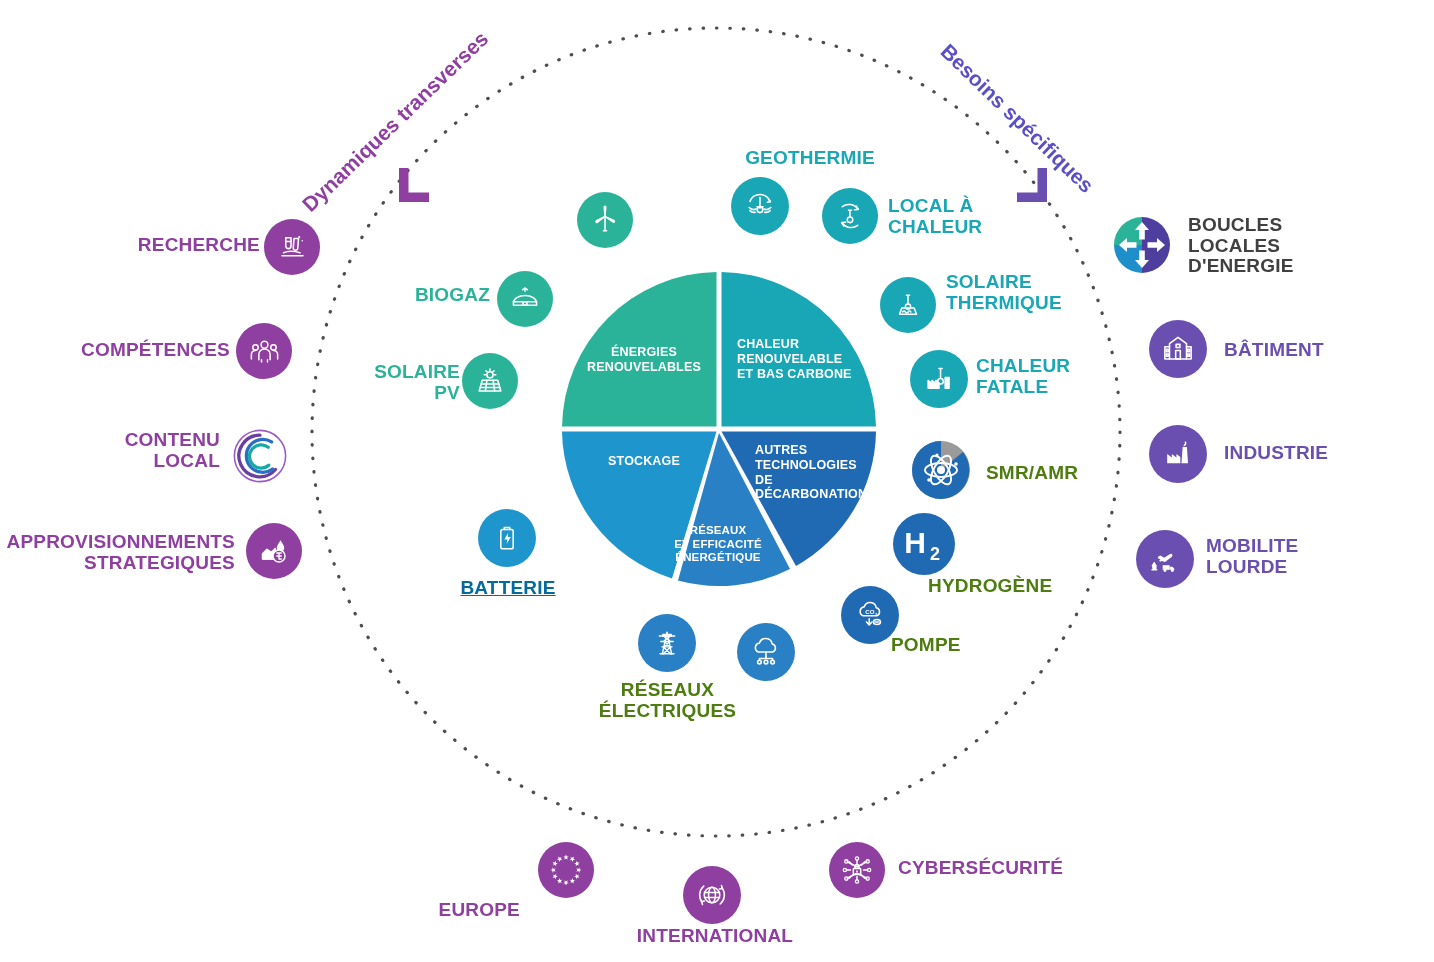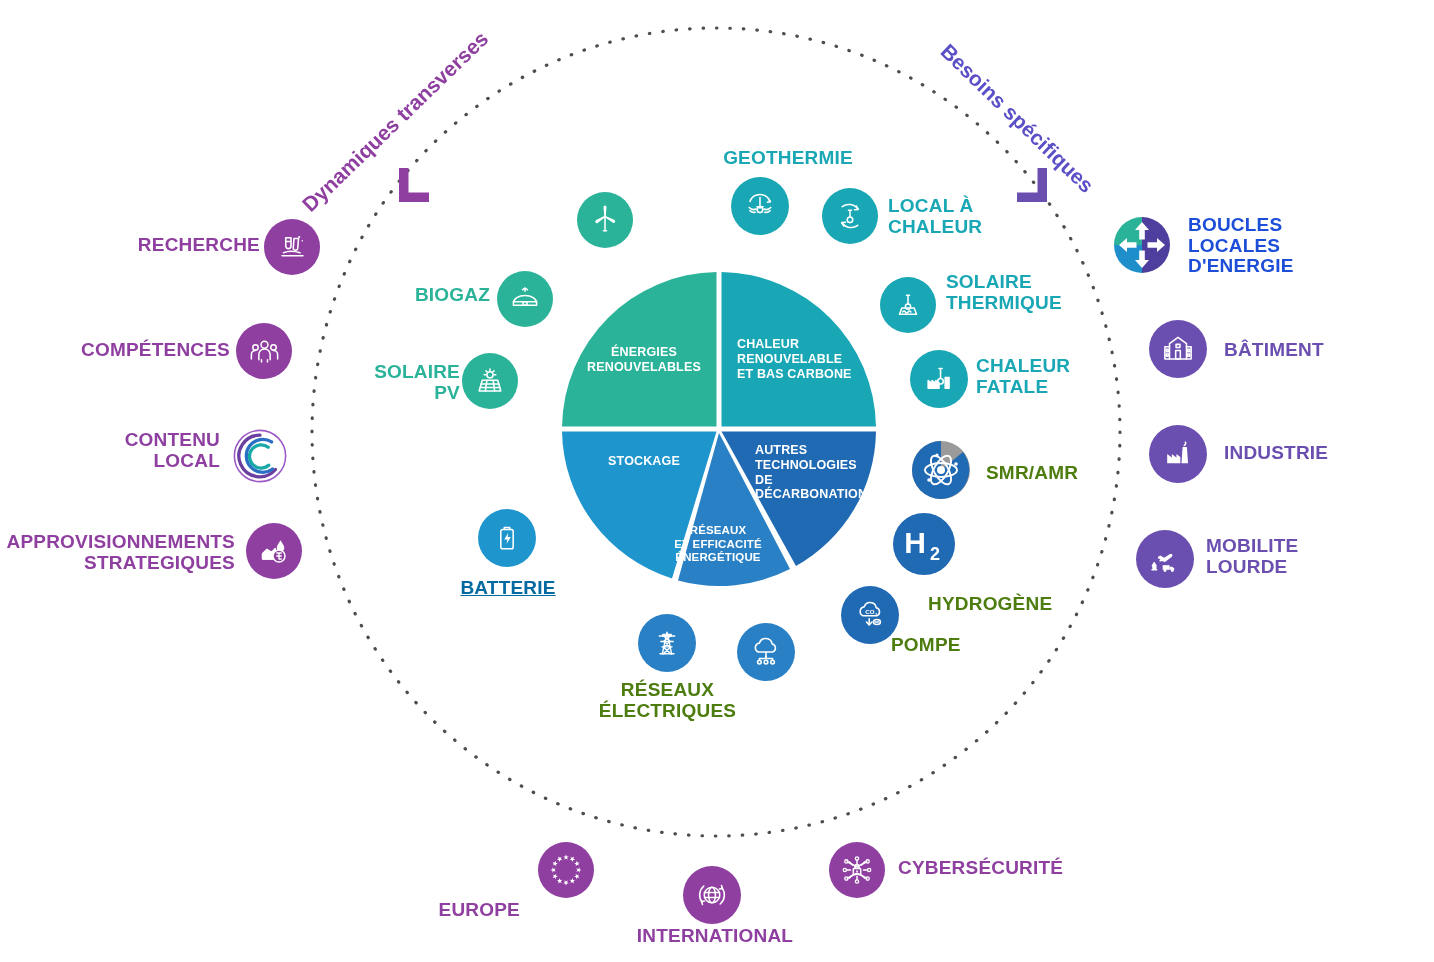--- a/index.html
+++ b/index.html
@@ -172,21 +172,21 @@
       <path d="M30 30 L30 58 A28 28 0 0 0 58 30 Z" fill="#4e3f9e"></path>
       <path d="M30 30 L58 30 A28 28 0 0 0 30 2 Z" fill="#4e3f9e"></path>
       <g fill="#ffffff">
         <path d="M30 7 l7 8 h-4.2 v9.5 h-5.6 V15 H23 Z"></path>
         <path d="M30 53 l-7-8 h4.2 v-9.5 h5.6 V45 H37 Z"></path>
         <path d="M7 30 l8-7 v4.2 h9.5 v5.6 H15 V37 Z"></path>
         <path d="M53 30 l-8 7 v-4.2 h-9.5 v-5.6 H45 V23 Z"></path>
       </g>
     </svg>
   </div>
-  <div class="lbl l violet" style="left:1188px;top:215px;width:230px;font-size:19px;color:#1d4ed8;">BOUCLES
+  <div class="lbl l violet" style="left:1188px;top:215px;width:230px;font-size:19px;color:#404040;">BOUCLES
 LOCALES
 D'ENERGIE</div>
 
   <div class="bub" style="left:1149px;top:320px;width:58px;height:58px;background:#6b4fb0;">
     <svg viewBox="0 0 44 44" width="34" height="34">
       <g fill="none" stroke="#fff" stroke-width="2" stroke-linejoin="round" stroke-linecap="round">
         <path d="M22 7 L33 15 V35 H11 V15 Z"></path>
         <path d="M11 19 H5 V35 h6"></path>
         <path d="M33 19 h6 V35 h-6"></path>
         <rect x="19" y="24" width="6" height="11"></rect>
@@ -261,21 +261,21 @@
     <svg viewBox="0 0 44 44" width="34" height="34">
       <g fill="none" stroke="#fff" stroke-width="2" stroke-linecap="round" stroke-linejoin="round">
         <circle cx="22" cy="14" r="4"></circle>
         <path d="M22 6.5 v2 M14.5 14 h2 M29.5 14 h-2 M16.7 8.7 l1.4 1.4 M27.3 8.7 l-1.4 1.4"></path>
         <path d="M12 21 h20 l4 14 H8 Z"></path>
         <path d="M10.5 26 h23 M9.4 30.5 h25.2 M18 21 l-2 14 M26 21 l2 14"></path>
       </g>
     </svg>
   </div>
 
-  <div class="lbl c teal" style="left:688px;top:148px;width:200px;font-size:19px;">GEOTHERMIE</div>
+  <div class="lbl c teal" style="left:710px;top:148px;width:200px;font-size:19px;">GEOTHERMIE</div>
   <div class="bub" style="left:731px;top:177px;width:58px;height:58px;background:#1aa7b5;">
     <svg viewBox="0 0 44 44" width="34" height="34">
       <g fill="none" stroke="#fff" stroke-width="2" stroke-linecap="round" stroke-linejoin="round">
         <path d="M9 16 a14 14 0 0 1 26 0"></path>
         <path d="M33 13 l2.5 3.5 -4 .6"></path>
         <path d="M22 11 v14"></path>
         <circle cx="22" cy="27" r="3.6"></circle>
         <path d="M18 23 h8"></path>
         <path d="M8 24 q4 4 9 2"></path>
         <path d="M36 24 q-4 4 -9 2"></path>
@@ -345,21 +345,21 @@
       <circle cx="26" cy="15" r="1.6" fill="#fff"></circle>
     </svg>
   </div>
 
   <div class="bub" style="left:893px;top:513px;width:62px;height:62px;background:#2069b3;">
     <svg viewBox="0 0 62 62" width="62" height="62">
       <text x="22" y="40" text-anchor="middle" fill="#ffffff" font-family="Liberation Sans, sans-serif" font-size="30" font-weight="bold">H</text>
       <text x="42" y="47" text-anchor="middle" fill="#ffffff" font-family="Liberation Sans, sans-serif" font-size="18" font-weight="bold">2</text>
     </svg>
   </div>
-  <div class="lbl l dblue" style="left:928px;top:576px;width:180px;font-size:19px;margin-top:18px;">HYDROGÈNE</div>
+  <div class="lbl l dblue" style="left:928px;top:576px;width:180px;font-size:19px;">HYDROGÈNE</div>
 
   <div class="bub" style="left:841px;top:586px;width:58px;height:58px;background:#2069b3;">
     <svg viewBox="0 0 44 44" width="34" height="34">
       <g fill="none" stroke="#fff" stroke-width="2" stroke-linecap="round" stroke-linejoin="round">
         <path d="M13 23 a6 6 0 0 1 1.5-11.5 A8 8 0 0 1 30 12.5 a5.5 5.5 0 0 1 .8 10.5 Z"></path>
         <path d="M21 27 v5 M17.5 31 l3.5 4 3.5-4"></path>
         <ellipse cx="31" cy="31" rx="4.5" ry="3.2"></ellipse>
         <path d="M29 31 h4"></path>
       </g>
       <text x="22" y="21" text-anchor="middle" fill="#fff" font-family="Liberation Sans, sans-serif" font-size="8" font-weight="bold">CO</text>

